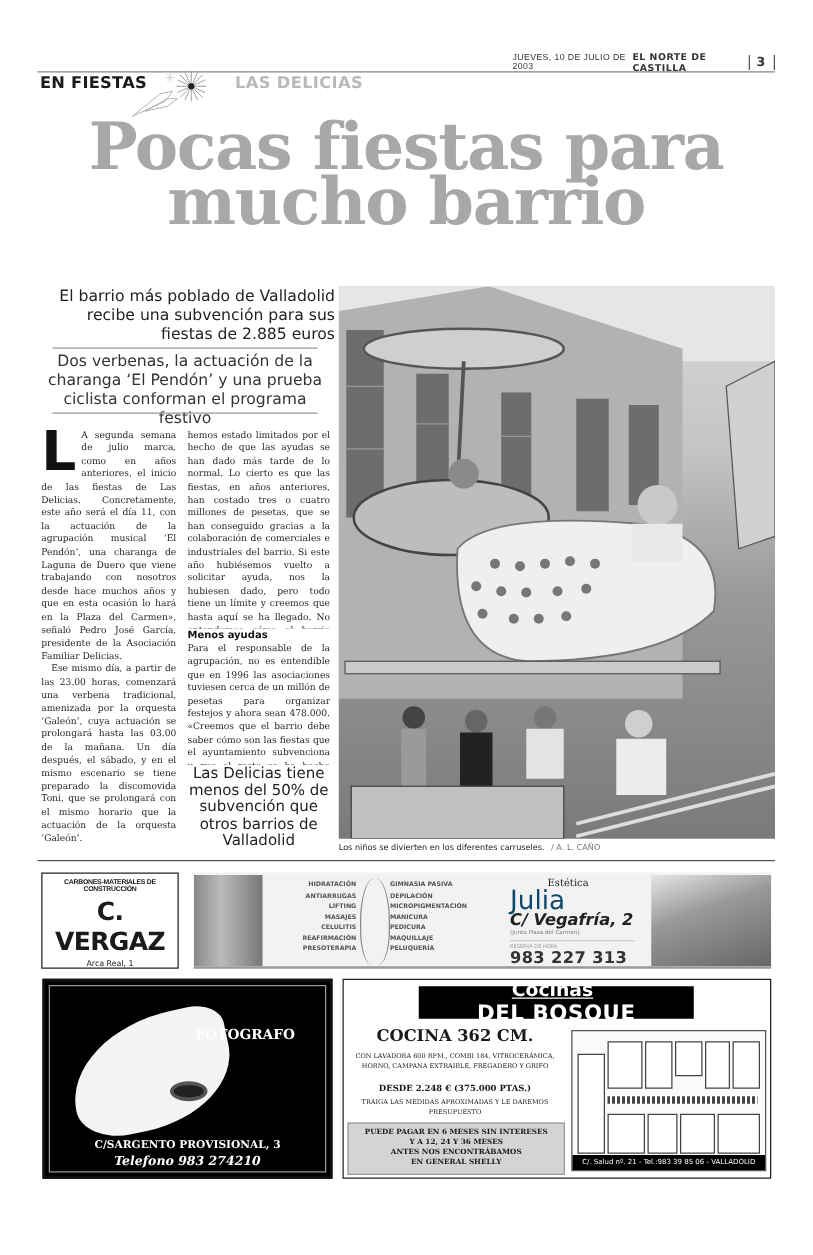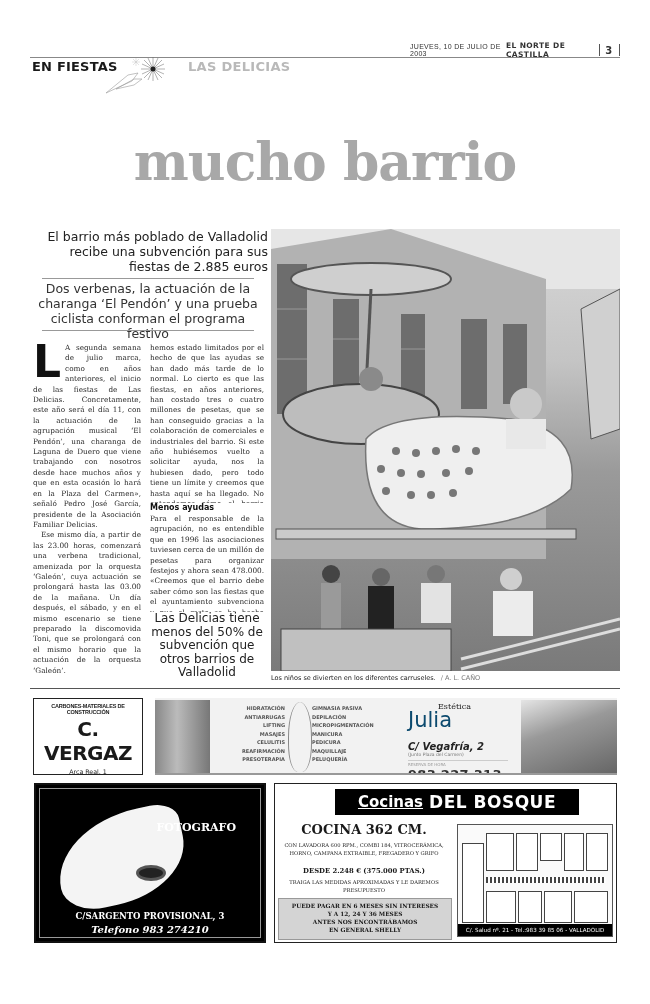--- a/index.html
+++ b/index.html
@@ -54,36 +54,36 @@
 
   .ad-julia { left: 155px; top: 698px; width: 462px; height: 77px; border-bottom: 2px solid #999; background: #f2f2f2; }
   .ad-julia .pic-l { position: absolute; left: 0; top: 2px; width: 55px; height: 73px; background: linear-gradient(90deg, #888, #bbb 40%, #777); }
   .ad-julia .pic-r { position: absolute; right: 0; top: 2px; width: 96px; height: 73px; background: linear-gradient(160deg, #e5e5e5 0%, #999 40%, #666 100%); }
   .services-l { position: absolute; left: 60px; top: 6px; width: 70px; text-align: right; font-size: 5px; line-height: 8.5px; font-weight: bold; color: #555; }
   .services-r { position: absolute; left: 157px; top: 6px; width: 90px; text-align: left; font-size: 5px; line-height: 8.5px; font-weight: bold; color: #555; }
   .figure { position: absolute; left: 133px; top: 4px; width: 24px; height: 70px; border-left: 1.5px solid #888; border-right: 1.5px solid #888; border-radius: 50% 50% 40% 40%; }
   .julia-block { position: absolute; left: 253px; top: 4px; width: 100px; text-align: left; }
   .julia-block .est { font-family: "DejaVu Serif", serif; font-size: 8px; color: #222; margin-left: 30px; }
   .julia-block .jl { font-size: 21px; font-weight: normal; color: #0c4a6e; line-height: 18px; }
-  .julia-block .addr { font-size: 10px; font-weight: bold; font-style: italic; color: #222; margin-top: 12px; }
+  .julia-block .addr { font-size: 13px; font-weight: bold; font-style: italic; color: #222; margin-top: 0; }
   .julia-block .sub { font-size: 4.5px; color: #777; }
   .julia-block .res { font-size: 4px; color: #999; margin-top: 3px; border-top: 1px solid #ccc; padding-top: 1px; }
   .julia-block .phone { font-size: 13px; font-weight: bold; color: #333; letter-spacing: 0.3px; }
 
   .ad-padilla { left: 34px; top: 783px; width: 232px; height: 160px; background: #000; border: 2px solid #111; }
   .ad-padilla .inner { position: absolute; left: 3px; top: 3px; right: 3px; bottom: 3px; border: 1px solid #999; }
   .ad-padilla .face { position: absolute; left: 20px; top: 28px; width: 130px; height: 90px; background: #f4f4f4; border-radius: 70% 20% 60% 30%; transform: rotate(-12deg); }
   .ad-padilla .eye { position: absolute; left: 100px; top: 80px; width: 30px; height: 16px; border-radius: 50%; background: #222; border: 3px solid #555; }
   .ad-padilla .n1 { position: absolute; right: 16px; top: 14px; color: #fff; font-family: "DejaVu Serif", serif; font-size: 16px; font-weight: bold; letter-spacing: 0.3px; }
   .ad-padilla .n2 { position: absolute; right: 28px; top: 36px; color: #fff; font-family: "DejaVu Serif", serif; font-size: 11px; font-weight: bold; }
   .ad-padilla .a1 { position: absolute; left: 0; right: 0; top: 126px; text-align: center; color: #fff; font-family: "DejaVu Serif", serif; font-size: 8.5px; font-weight: bold; }
   .ad-padilla .a2 { position: absolute; left: 0; right: 0; top: 139px; text-align: center; color: #fff; font-family: "DejaVu Serif", serif; font-size: 10px; font-style: italic; font-weight: bold; }
 
   .ad-bosque { left: 274px; top: 783px; width: 343px; height: 160px; border: 1.5px solid #222; background: #fff; }
-  .ad-bosque .banner { position: absolute; left: 60px; top: 5px; width: 244px; height: 26px; background: #000; color: #fff; display: flex; align-items: center; justify-content: center; }
+  .ad-bosque .banner { position: absolute; left: 60px; top: 5px; width: 220px; height: 26px; background: #000; color: #fff; display: flex; align-items: center; justify-content: center; flex-direction: column; }
   .ad-bosque .banner .c { font-size: 15px; font-weight: bold; text-decoration: underline; margin-right: 6px; }
   .ad-bosque .banner .b { font-size: 17px; font-weight: bold; letter-spacing: 0.5px; }
   .ad-bosque .model { position: absolute; left: 4px; top: 38px; width: 170px; text-align: center; font-family: "DejaVu Serif", serif; font-size: 13px; font-weight: bold; }
   .ad-bosque .desc { position: absolute; left: 4px; top: 58px; width: 170px; text-align: center; font-family: "DejaVu Serif", serif; font-size: 5.2px; line-height: 7.5px; }
   .ad-bosque .price { position: absolute; left: 4px; top: 83px; width: 170px; text-align: center; font-family: "DejaVu Serif", serif; font-size: 6.8px; font-weight: bold; }
   .ad-bosque .bring { position: absolute; left: 4px; top: 95px; width: 170px; text-align: center; font-family: "DejaVu Serif", serif; font-size: 5.2px; line-height: 7.5px; }
   .ad-bosque .payment { position: absolute; left: 3px; top: 114px; width: 174px; height: 42px; background: #d4d4d4; border: 1px solid #999; text-align: center; font-family: "DejaVu Serif", serif; font-size: 5.8px; line-height: 8px; font-weight: bold; padding-top: 3px; }
   .ad-bosque .kitchen { position: absolute; left: 182px; top: 40px; width: 156px; height: 113px; border: 1px solid #555; background: #fafafa; }
   .kitchen .wallcab { position: absolute; top: 8px; height: 38px; border: 1px solid #444; background: #fff; }
   .kitchen .tile { position: absolute; left: 28px; right: 6px; top: 52px; height: 6px; background: repeating-linear-gradient(90deg, #444 0 2px, #fff 2px 4px); }
@@ -123,21 +123,21 @@
   <g stroke="#bbb" stroke-width="0.4">
     <line x1="38" y1="3" x2="38" y2="11"></line>
       <line x1="34" y1="7" x2="42" y2="7"></line>
     <line x1="35" y1="4" x2="41" y2="10"></line>
       <line x1="41" y1="4" x2="35" y2="10"></line>
   </g>
 </svg>
 <div class="subsection">LAS DELICIAS</div>
 
 <h1 class="headline">
-  <br>
+  <span>Pocas fiestas para</span><br>
   <span>mucho barrio</span>
 </h1>
 
 <div class="deck1">El barrio más poblado de Valladolid recibe una subvención para sus fiestas de 2.885 euros</div>
 <div class="deck-rule1"></div>
 <div class="deck2">Dos verbenas, la actuación de la charanga ‘El Pendón’ y una prueba ciclista conforman el programa festivo</div>
 <div class="deck-rule2"></div>
 
 <div class="col col1">
   <span class="dropcap">L</span>

